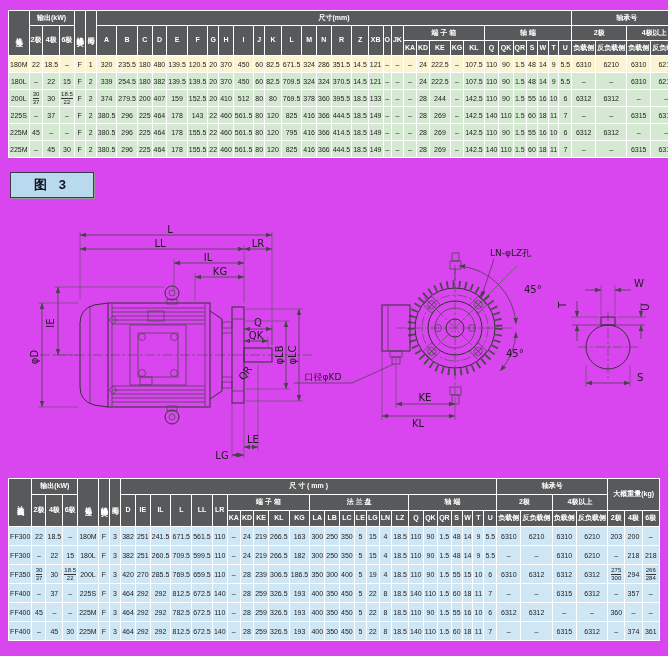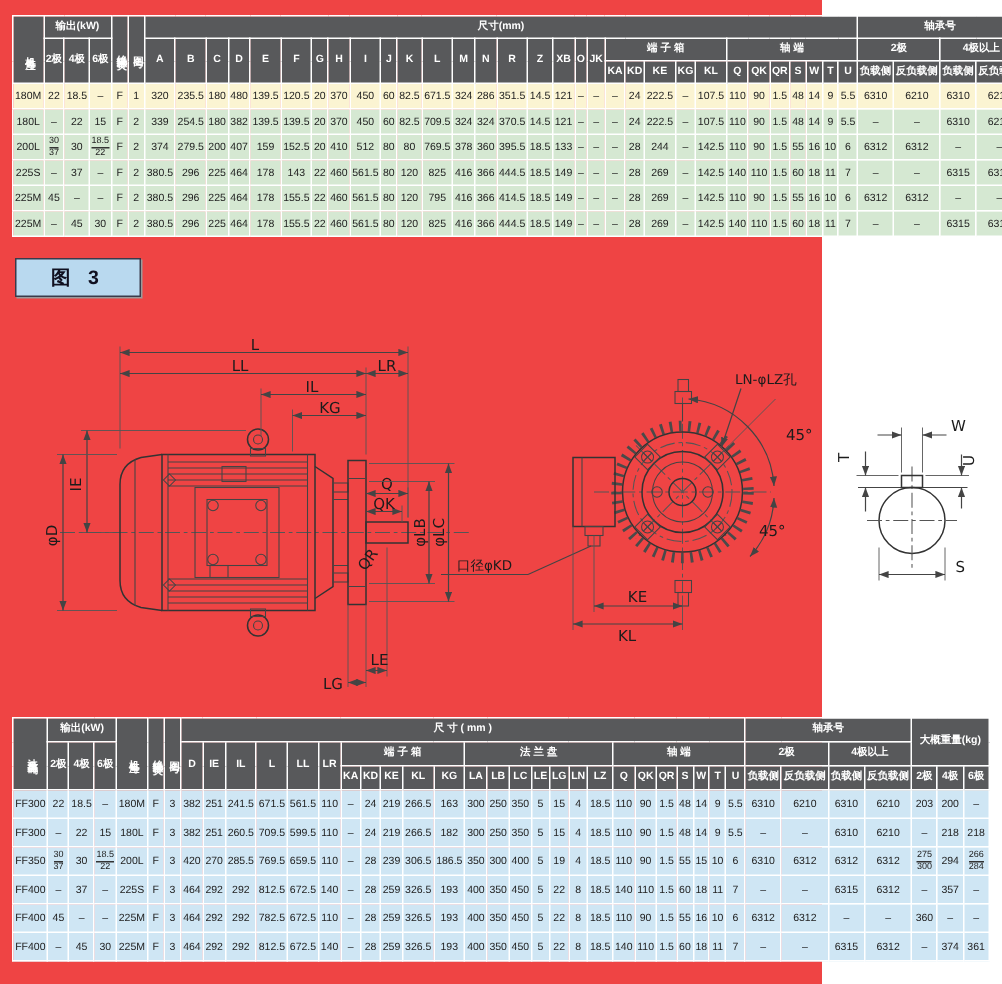--- a/index.html
+++ b/index.html
@@ -1,17 +1,17 @@
 <!DOCTYPE html>
 <html style="--header-bg: #58595b; --row-yellow: #fbf4d2; --row-green: #d5e8d2; --row-blue: #cfe6f4; --fig-box-bg: #b9d9ef;"><head>
 <meta charset="utf-8">
 <style>
   html,body{margin:0;padding:0;background:#fff;width:668px;height:656px;overflow:hidden;
     font-family:"Liberation Sans","DejaVu Sans",sans-serif;}
-  .page{position:relative;width:548px;height:656px;background:#ef4444;}
+  .page{position:relative;width:668px;height:656px;background:#d946ef;}
 
   table.spec{border-collapse:collapse;table-layout:auto;position:absolute;left:8px;width:652px;}
   #top-table{top:10px;}
   #bottom-table{top:478px;}
   table.spec th{background:var(--header-bg);color:#fff;border:1px solid #fff;font-size:7px;
     font-weight:bold;padding:1px;text-align:center;white-space:nowrap;line-height:1.15;}
   table.spec td{border:1px solid #fff;font-size:7px;color:#222;text-align:center;
     padding:0 1px;white-space:nowrap;}
   #top-table td{height:16px;}
   #bottom-table td{height:18px;}

